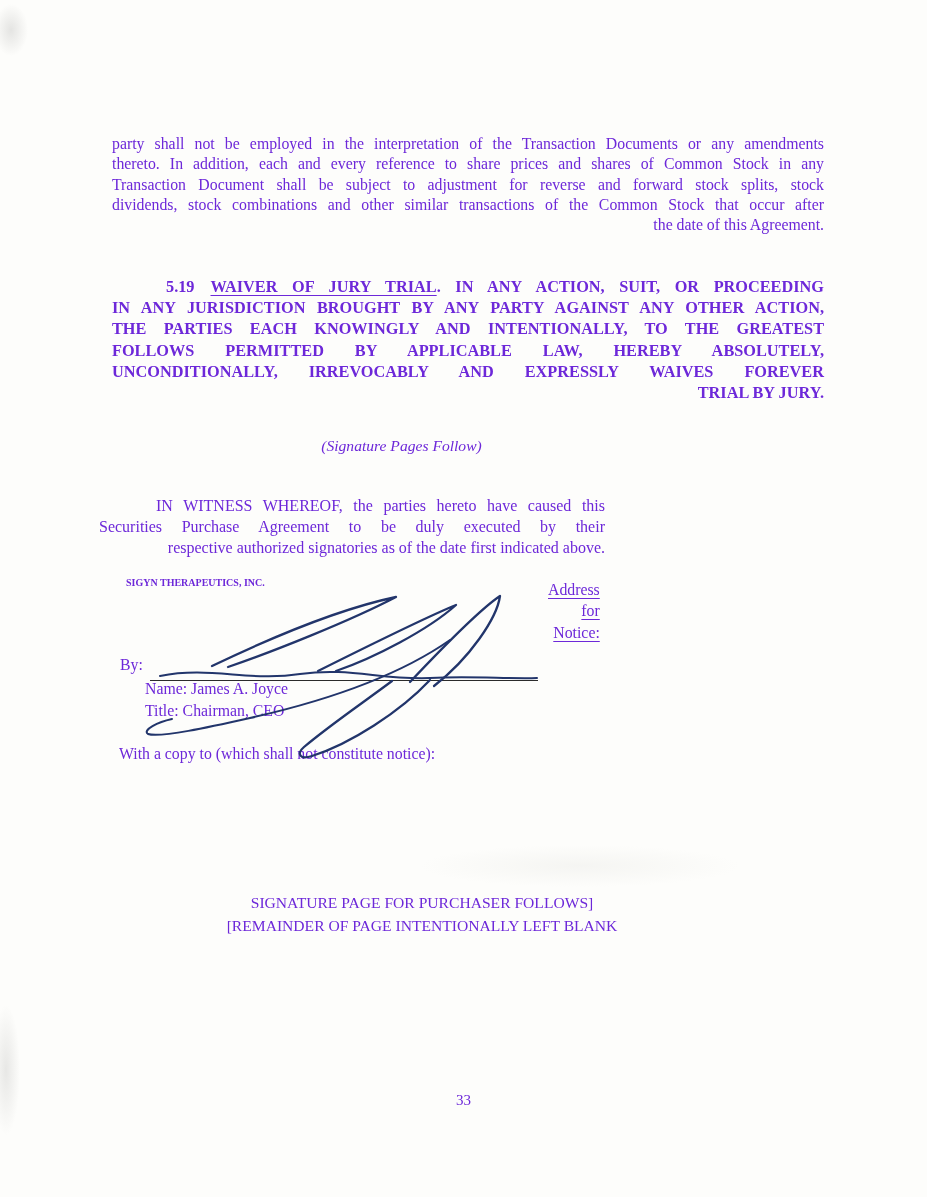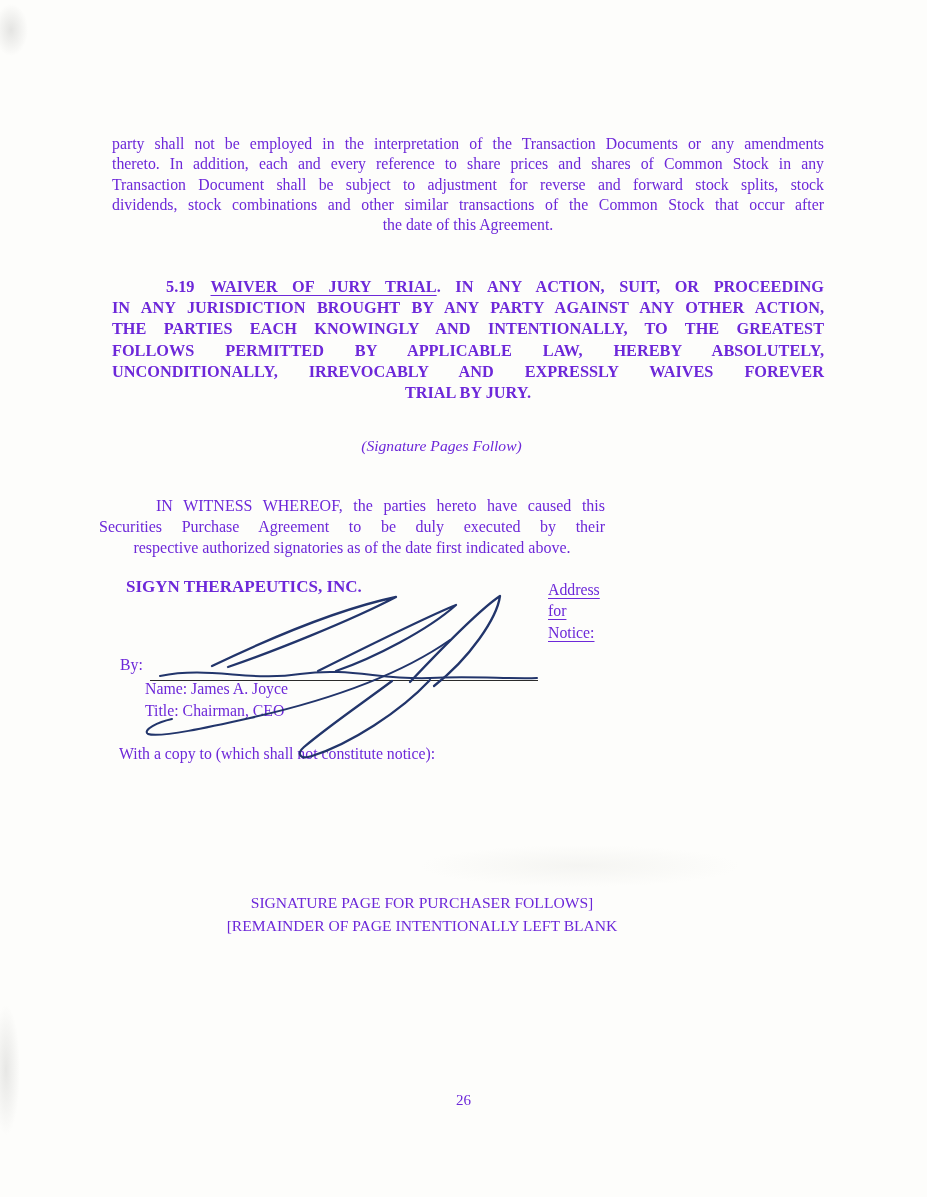--- a/index.html
+++ b/index.html
@@ -7,34 +7,34 @@
     position:relative;
     width:927px;height:1197px;
     margin:0 auto;
     background:#fdfdfb;
     font-family:"Liberation Serif", serif;
     color:#6d28d9;
     overflow:hidden;
   }
   .abs{position:absolute;}
   .jline{text-align:justify;text-align-last:justify;text-justify:inter-word;}
-  .lline{text-align:center;}
+  .lline{text-align:right;}
   .bold{font-weight:bold;}
   .ital{font-style:italic;}
-  .und{text-decoration:underline;text-decoration-thickness:1.4px;text-underline-offset:3px;}
+  .und{text-decoration:underline;text-decoration-thickness:1.4px;text-underline-offset:3px;text-align:right;}
   .ind{display:inline-block;height:1px;}
   .ind54{width:54px;}
   .ind57{width:57px;}
   .sp16{display:inline-block;width:16px;height:1px;}
 
   #p1{left:112px;top:134px;width:712px;font-size:15.8px;line-height:20.3px;}
   #sec519{left:112px;top:276px;width:712px;font-size:16.3px;line-height:21.2px;font-weight:bold;}
-  #sigfollow{left:0;top:437px;width:803px;text-align:center;font-size:15.6px;padding-left:40px;}
+  #sigfollow{left:0;top:437px;width:803px;text-align:center;font-size:15.6px;}
   #witness{left:99px;top:496px;width:506px;font-size:16px;line-height:20.8px;}
-  #company{left:126px;top:577px;font-size:17px;}
+  #company{left:126px;top:577px;font-size:10px;}
   #address{left:548px;top:579px;font-size:15.8px;line-height:21.4px;}
   #byrow{left:120px;top:656px;font-size:15.8px;}
   #by-underline{left:150px;top:680px;width:388px;height:0;border-top:1.5px solid #2b2b2b;}
   #namerow{left:145px;top:680px;font-size:15.8px;}
   #titlerow{left:145px;top:702px;font-size:15.8px;}
   #copynote{left:119px;top:745px;font-size:15.8px;}
   #remainder{left:125px;top:892px;width:594px;text-align:center;font-size:15.6px;line-height:22.8px;}
   #pagenum{left:0;top:1092px;width:927px;text-align:center;font-size:15px;}
 
   #sig-svg{left:0;top:0;width:927px;height:1197px;pointer-events:none;}
@@ -109,15 +109,15 @@
       <path stroke-width="2" d="M 450 640 C 400 675 330 700 250 718 C 210 727 160 738 148 734 C 142 730 158 722 172 719" stroke="#22356b"></path>
       <path stroke-width="2" d="M 160 676 C 210 666 250 682 300 674 C 350 667 380 680 430 678 C 470 676 510 679 537 678" stroke="#22356b"></path>
     </g>
   </svg>
 
   <div class="abs" id="remainder">
     <div>SIGNATURE PAGE FOR PURCHASER FOLLOWS]</div>
     <div>[REMAINDER OF PAGE INTENTIONALLY LEFT BLANK</div>
   </div>
 
-  <div class="abs" id="pagenum">26</div>
+  <div class="abs" id="pagenum">33</div>
 
 </div>
 
 </body></html>

